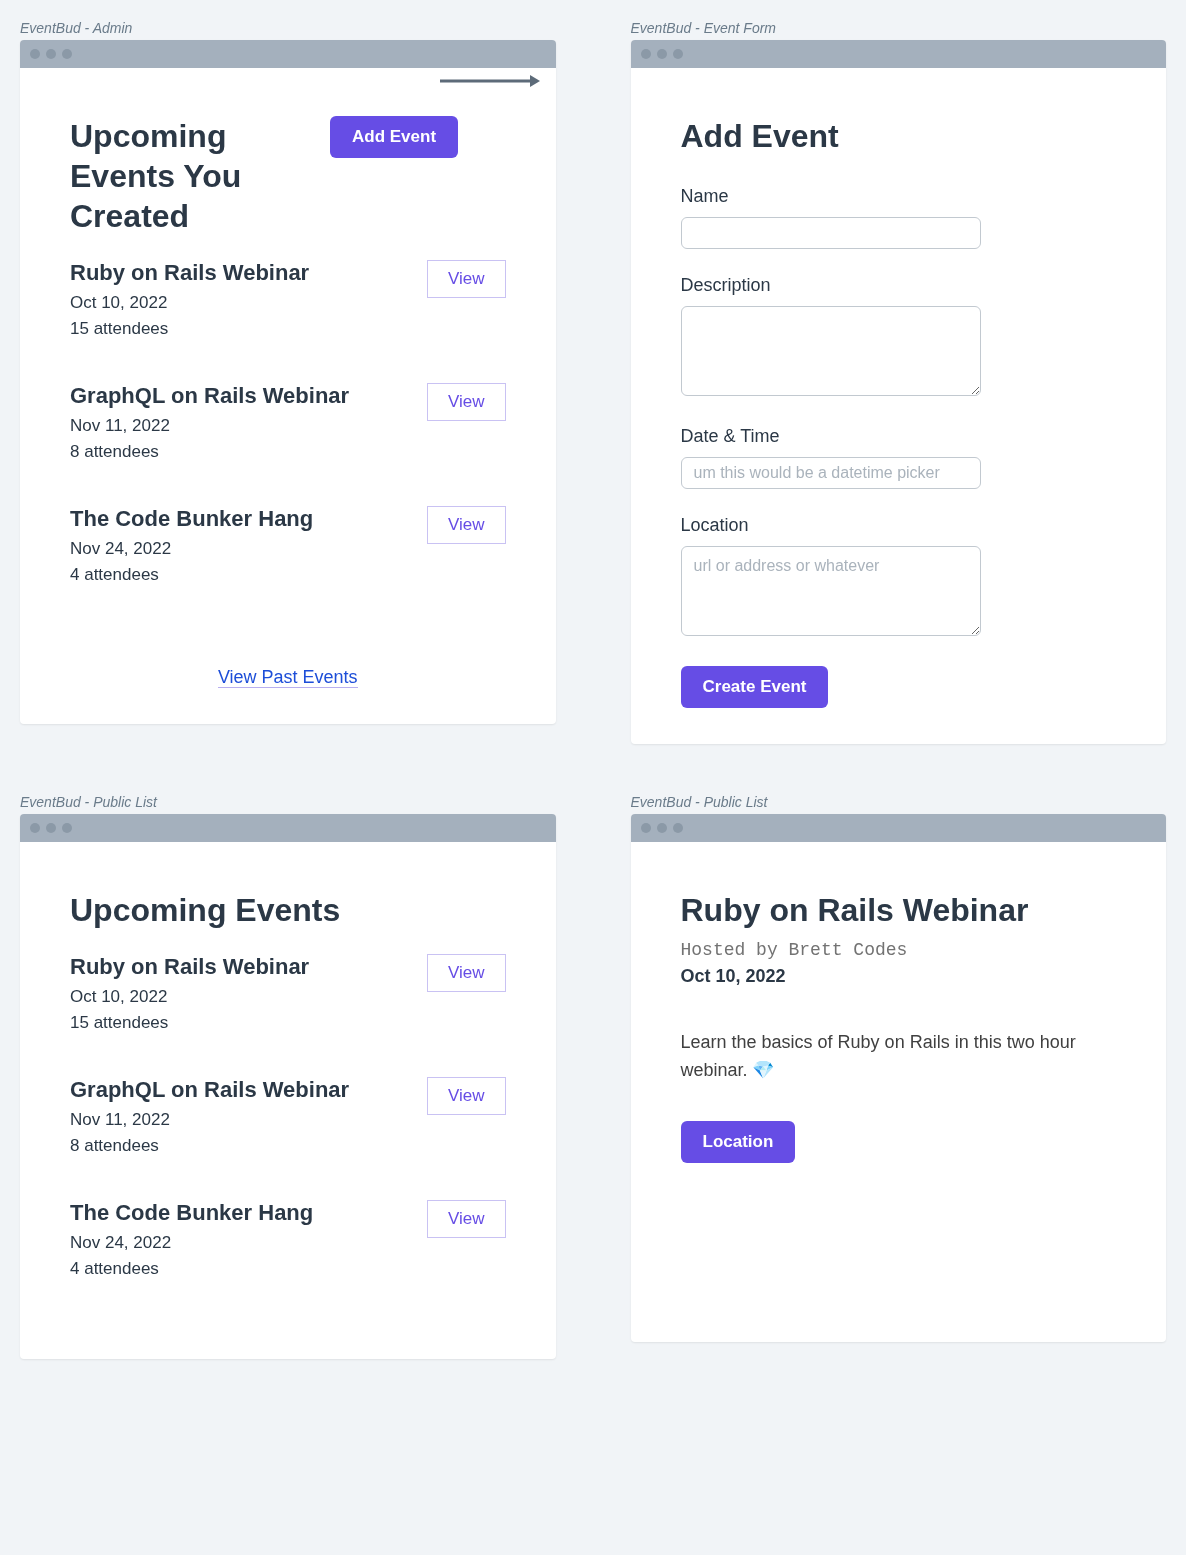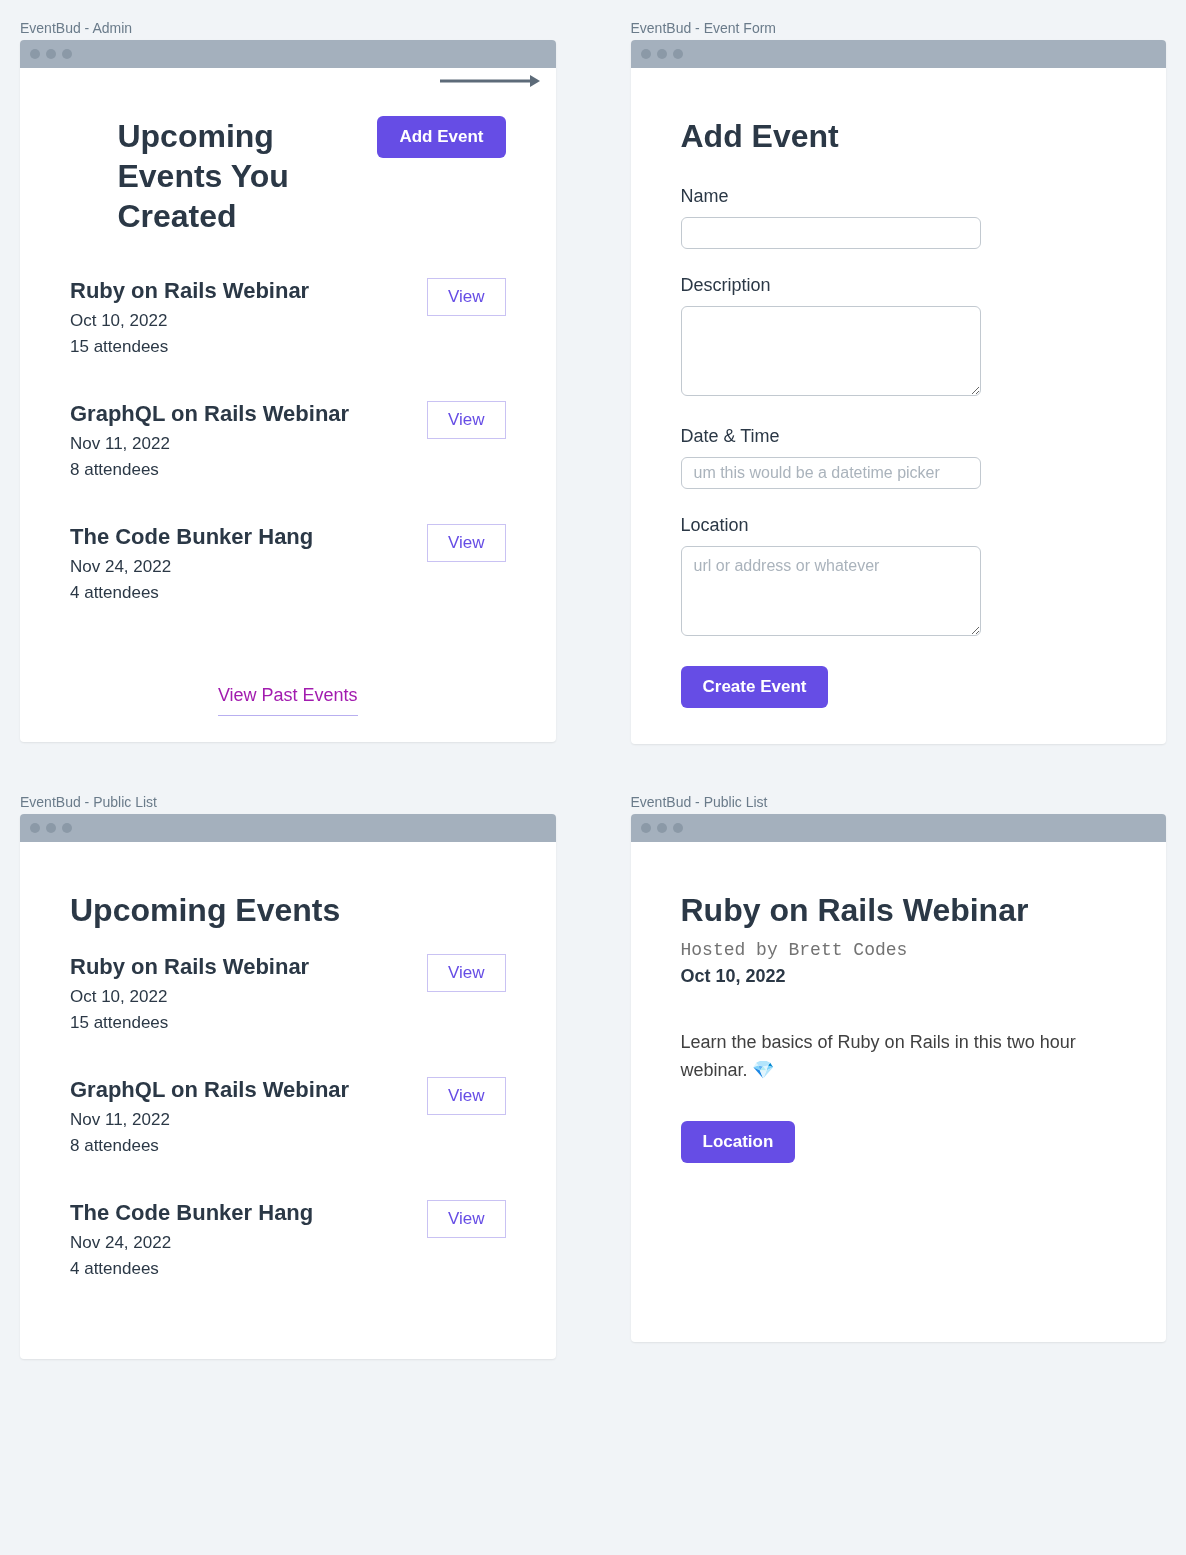--- a/index.html
+++ b/index.html
@@ -15,20 +15,21 @@
   grid-template-columns: 1fr 1fr;
   gap: 50px 75px;
   position: relative;
 }
 .win-wrap { position: relative; }
 .win-label {
   font-size: 14px;
   color: #6a7b8a;
   margin-bottom: 4px;
   font-weight: 400;
+  font-style: italic;
 }
 .window {
   background: #fff;
   border-radius: 4px;
   box-shadow: 0 1px 2px rgba(0,0,0,0.08);
   overflow: hidden;
 }
 .titlebar {
   background: #a4b0bd;
   height: 28px;
@@ -45,23 +46,23 @@
   padding: 48px 50px 36px 50px;
 }
 h1.page-title {
   font-size: 32px;
   font-weight: 800;
   color: #2b3846;
   line-height: 1.25;
 }
 .header-row {
   display: flex;
-  justify-content: flex-end;
+  justify-content: flex-start;
   align-items: flex-start;
-  margin-bottom: 42px;
+  margin-bottom: 24px;
 }
 .btn-primary {
   background: #664de5;
   color: #fff;
   border: none;
   padding: 11px 22px;
   font-size: 17px;
   font-weight: 600;
   border-radius: 6px;
   cursor: pointer;
@@ -91,25 +92,25 @@
 .event-meta {
   font-size: 17px;
   color: #2b3846;
   line-height: 1.5;
 }
 .footer-link {
   text-align: center;
   margin-top: 80px;
 }
 .footer-link a {
-  color: #a21caf;
+  color: #1d4ed8;
   font-size: 18px;
   text-decoration: none;
   border-bottom: 1px solid #b8aff0;
-  padding-bottom: 10px;
+  padding-bottom: 0;
   cursor: pointer;
 }
 .form-group { margin-bottom: 26px; }
 .form-label {
   display: block;
   font-size: 18px;
   color: #2b3846;
   margin-bottom: 10px;
   font-weight: 400;
 }

